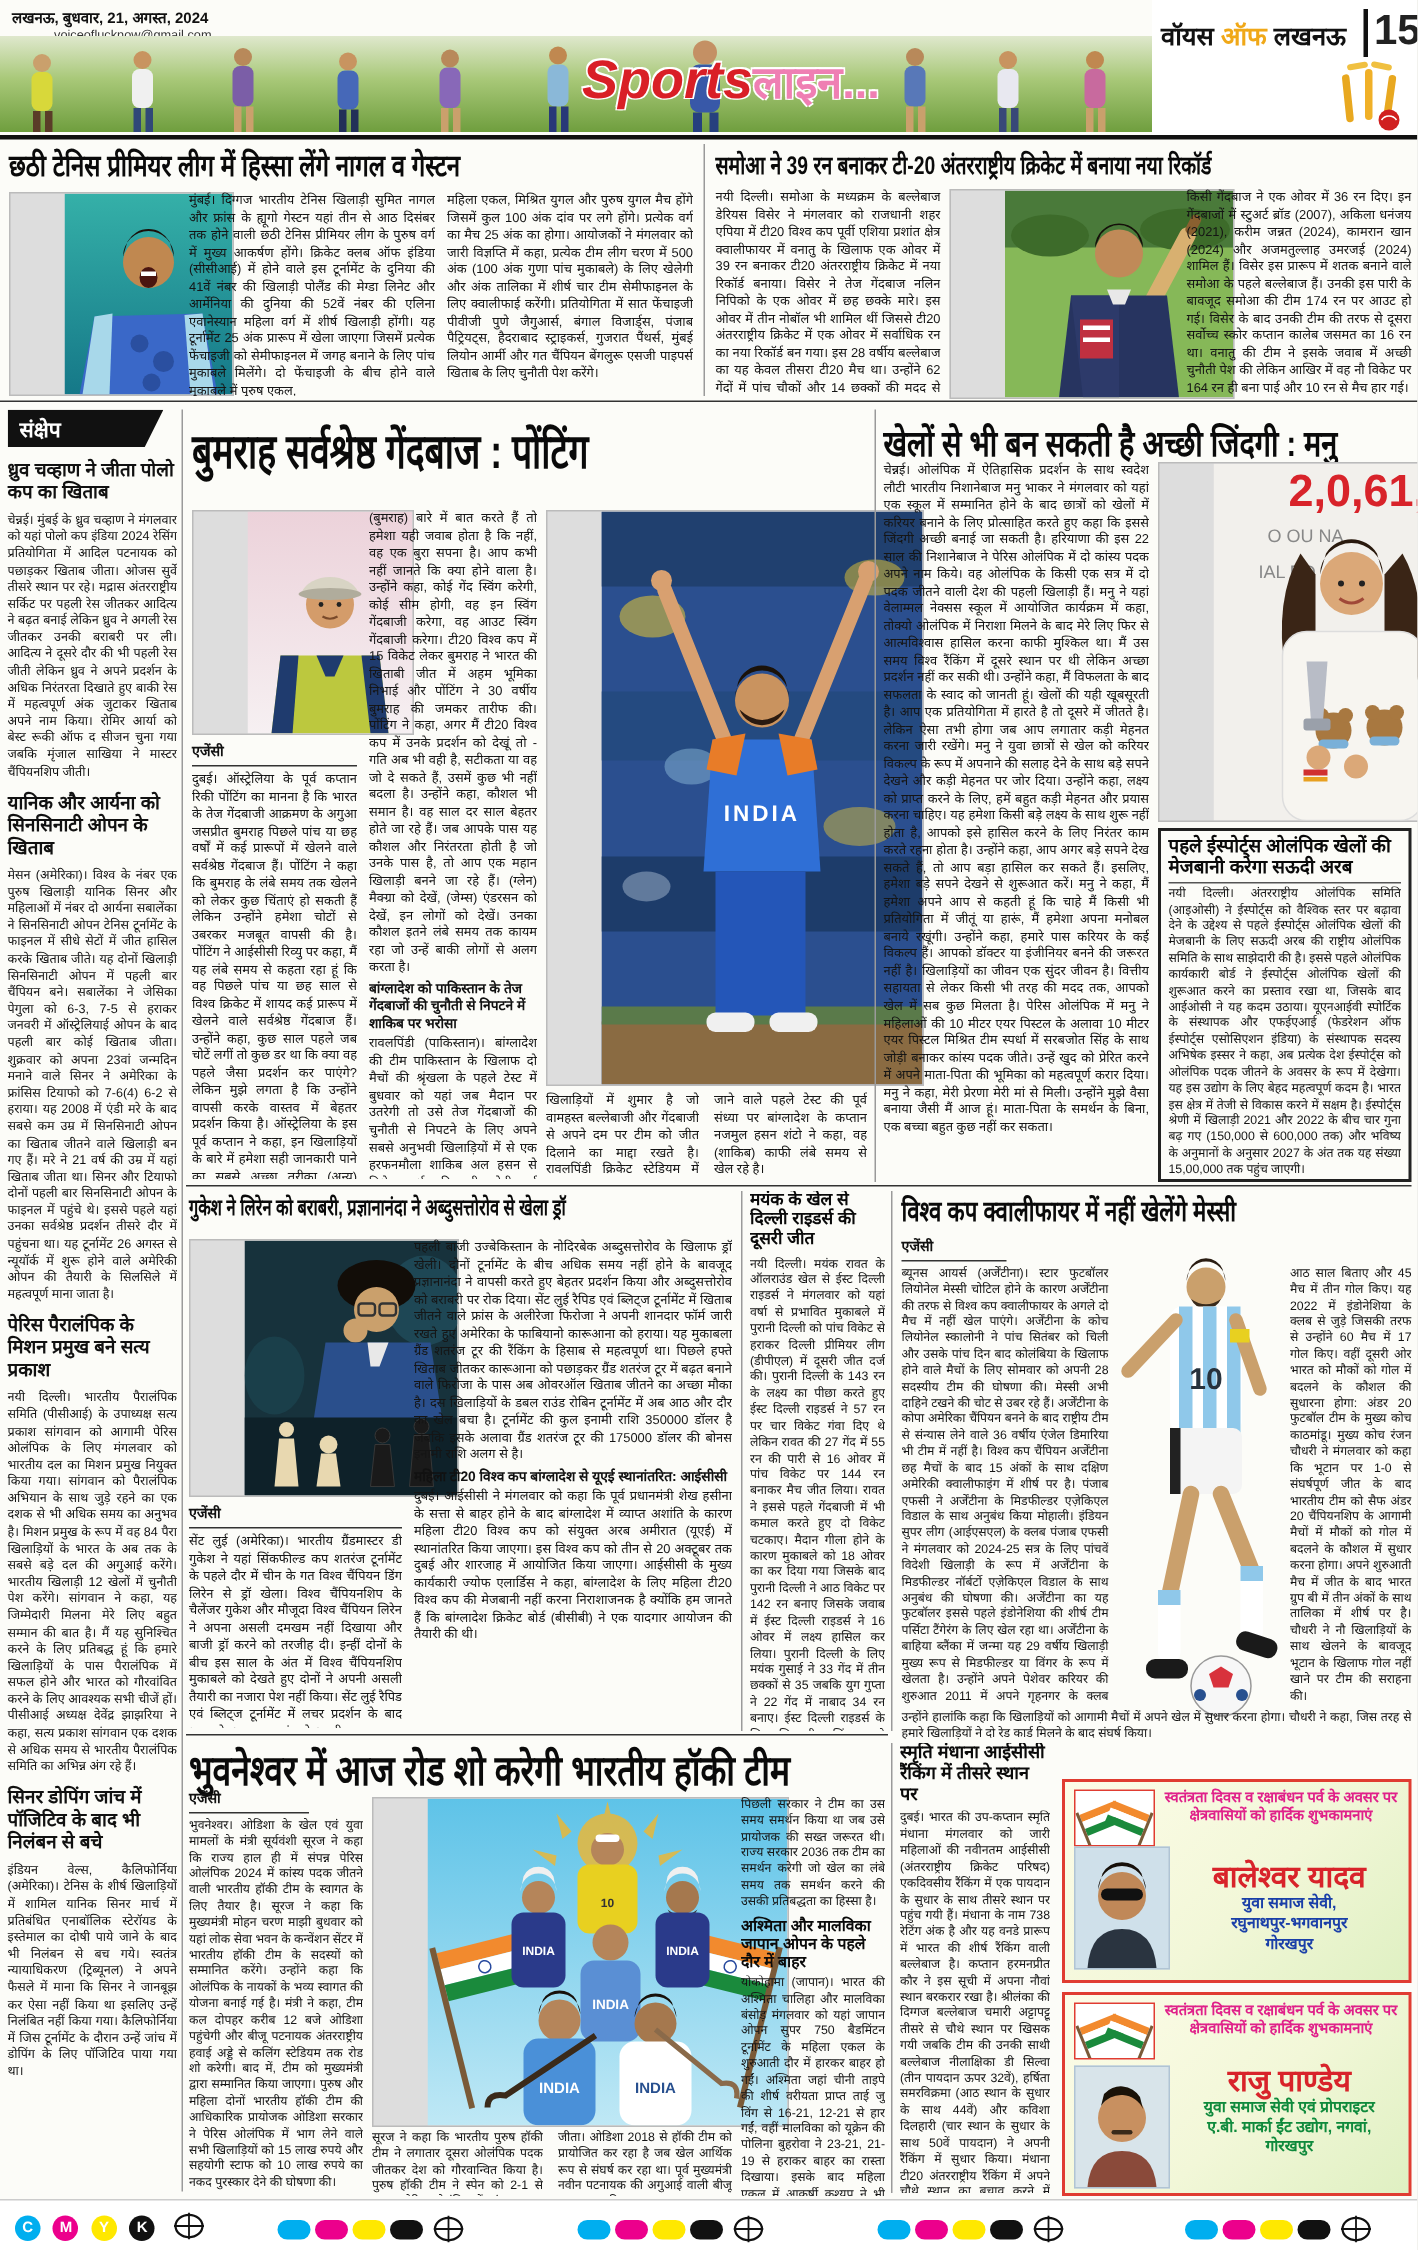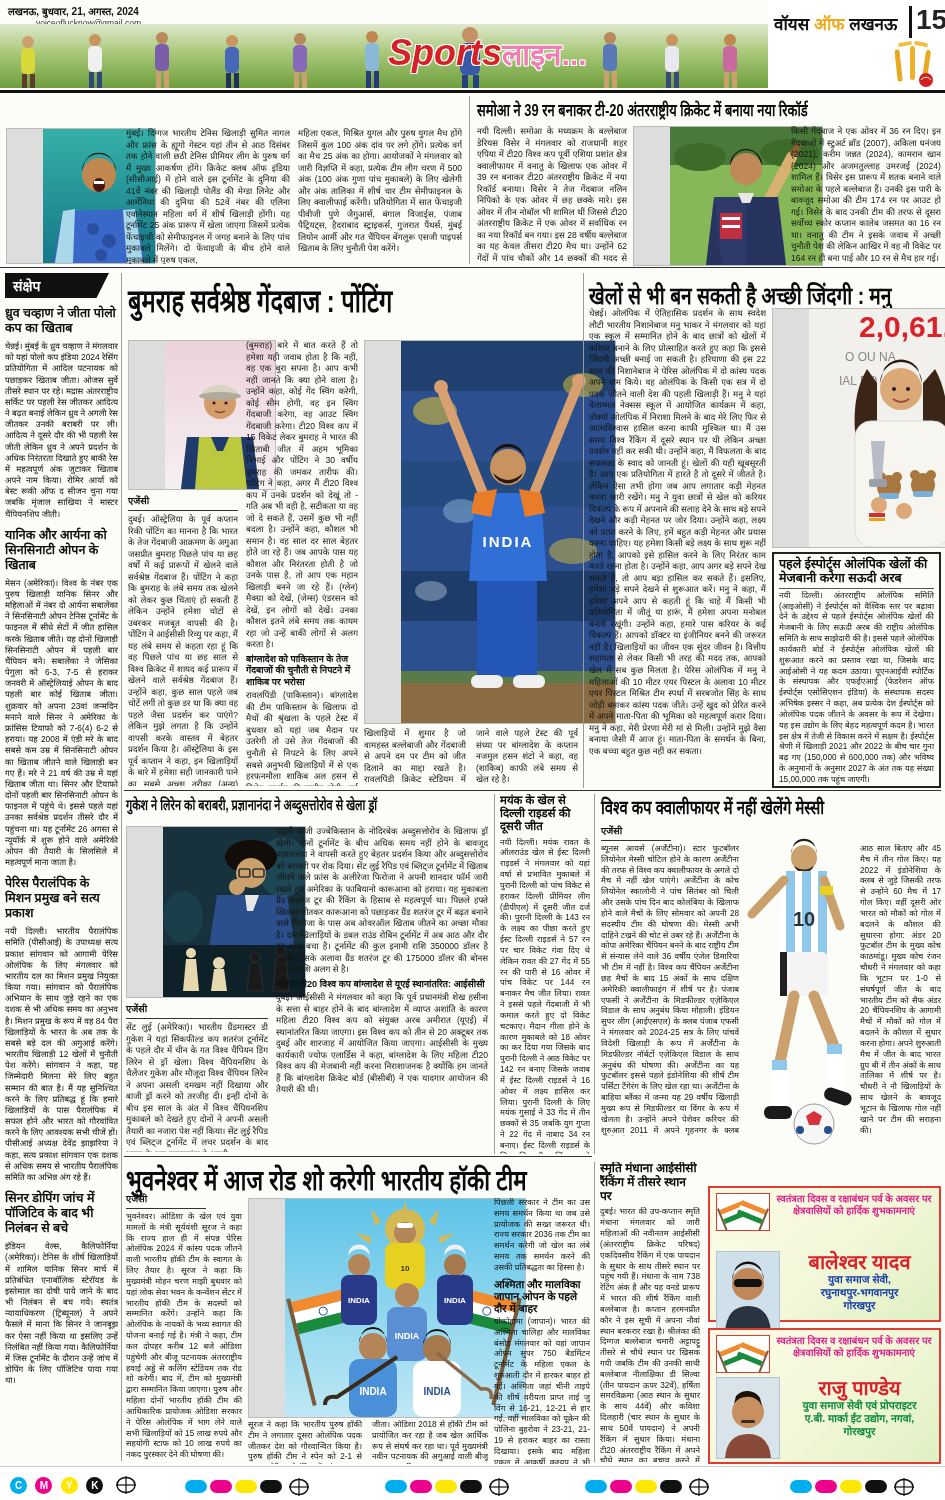--- a/index.html
+++ b/index.html
@@ -136,20 +136,21 @@
         </g>
       <rect x="12" y="2" width="14" height="4" rx="2" fill="#f0c040" transform="rotate(-10 19 4)"></rect>
       <rect x="28" y="2" width="14" height="4" rx="2" fill="#f0c040" transform="rotate(12 35 4)"></rect>
       <circle cx="40" cy="40" r="7" fill="#d02020"></circle>
         <path d="M35 40 a6 6 0 0 1 10 0" stroke="#fff" stroke-width="1" fill="none"></path>
     </svg>
   </div>
 
   <div class="hr" style="left:0;top:90px;width:945px;height:3px;background:#111;"></div>
 
+  <div class="abs hl" style="left:6px;top:96px;font-size:20px;"><span style="transform:scaleX(0.8);">छठी टेनिस प्रीमियर लीग में हिस्सा लेंगे नागल व गेस्टन</span></div>
   <div class="photo" style="left:6px;top:128px;width:112px;height:134px;">
     <svg width="112" height="134" viewBox="0 0 112 134">
       <defs>
           <linearGradient id="tbg" x1="0" y1="0" x2="0" y2="1">
             <stop offset="0" stop-color="#35b0a8"></stop>
             <stop offset="1" stop-color="#157888"></stop>
           </linearGradient>
         </defs>
       <rect width="112" height="134" fill="url(#tbg)"></rect>
       <circle cx="56" cy="46" r="17" fill="#c08850"></circle>
@@ -393,20 +394,21 @@
         <rect x="85" y="210" width="15" height="10" fill="#8fc8ea"></rect>
       <rect x="22" y="272" width="28" height="13" rx="6" fill="#1a1a1a"></rect>
         <rect x="82" y="256" width="28" height="13" rx="6" fill="#1a1a1a" transform="rotate(18 96 262)"></rect>
       <circle cx="72" cy="290" r="20" fill="#f7f7f7" stroke="#999"></circle>
       <path d="M64 282 l8 -5 8 5 -3 9 h-10 z" fill="#d8323c"></path>
         <circle cx="58" cy="296" r="4" fill="#28508f"></circle>
         <circle cx="86" cy="296" r="4" fill="#28508f"></circle>
     </svg>
   </div>
   <div class="abs body-sm" style="left:860px;top:844px;width:81px;height:292px;">आठ साल बिताए और 45 मैच में तीन गोल किए। यह 2022 में इंडोनेशिया के क्लब से जुड़े जिसकी तरफ से उन्होंने 60 मैच में 17 गोल किए। वहीं दूसरी ओर भारत को मौकों को गोल में बदलने के कौशल की सुधारना होगा: अंडर 20 फुटबॉल टीम के मुख्य कोच काठमांडू। मुख्य कोच रंजन चौधरी ने मंगलवार को कहा कि भूटान पर 1-0 से संघर्षपूर्ण जीत के बाद भारतीय टीम को सैफ अंडर 20 चैंपियनशिप के आगामी मैचों में मौकों को गोल में बदलने के कौशल में सुधार करना होगा। अपने शुरुआती मैच में जीत के बाद भारत ग्रुप बी में तीन अंकों के साथ तालिका में शीर्ष पर है। चौधरी ने नौ खिलाड़ियों के साथ खेलने के बावजूद भूटान के खिलाफ गोल नहीं खाने पर टीम की सराहना की।</div>
+  <div class="abs body-sm" style="left:601px;top:1140px;width:340px;height:44px;">उन्होंने हालांकि कहा कि खिलाड़ियों को आगामी मैचों में अपने खेल में सुधार करना होगा। चौधरी ने कहा, जिस तरह से हमारे खिलाड़ियों ने दो रेड कार्ड मिलने के बाद संघर्ष किया।</div>
 
   <div class="hr" style="left:124px;top:1156px;width:468px;background:#333;"></div>
 
   <div class="abs hl" style="left:126px;top:1160px;font-size:28px;"><span style="transform:scaleX(0.8);">भुवनेश्वर में आज रोड शो करेगी भारतीय हॉकी टीम</span></div>
   <div class="abs byline" style="left:126px;top:1192px;width:80px;">एजेंसी</div>
   <div class="abs body-sm" style="left:126px;top:1212px;width:116px;height:250px;">भुवनेश्वर। ओडिशा के खेल एवं युवा मामलों के मंत्री सूर्यवंशी सूरज ने कहा कि राज्य हाल ही में संपन्न पेरिस ओलंपिक 2024 में कांस्य पदक जीतने वाली भारतीय हॉकी टीम के स्वागत के लिए तैयार है। सूरज ने कहा कि मुख्यमंत्री मोहन चरण माझी बुधवार को यहां लोक सेवा भवन के कन्वेंशन सेंटर में भारतीय हॉकी टीम के सदस्यों को सम्मानित करेंगे। उन्होंने कहा कि ओलंपिक के नायकों के भव्य स्वागत की योजना बनाई गई है। मंत्री ने कहा, टीम कल दोपहर करीब 12 बजे ओडिशा पहुंचेगी और बीजू पटनायक अंतरराष्ट्रीय हवाई अड्डे से कलिंग स्टेडियम तक रोड शो करेगी। बाद में, टीम को मुख्यमंत्री द्वारा सम्मानित किया जाएगा। पुरुष और महिला दोनों भारतीय हॉकी टीम की आधिकारिक प्रायोजक ओडिशा सरकार ने पेरिस ओलंपिक में भाग लेने वाले सभी खिलाड़ियों को 15 लाख रुपये और सहयोगी स्टाफ को 10 लाख रुपये का नकद पुरस्कार देने की घोषणा की।</div>
 
   <div class="photo" style="left:248px;top:1198px;width:240px;height:218px;">
     <svg width="240" height="218" viewBox="0 0 240 218">
       <defs>
@@ -505,21 +507,21 @@
           </g>
         <g transform="rotate(22 26 26)">
             <rect x="18" y="8" width="26" height="5" fill="#f28a2e"></rect>
             <rect x="18" y="13" width="26" height="5" fill="#fff"></rect>
             <rect x="18" y="18" width="26" height="5" fill="#1a8a3c"></rect>
             <rect x="44" y="6" width="2" height="26" fill="#7a5a38"></rect>
           </g>
       </svg>
       <div class="greet">स्वतंत्रता दिवस व रक्षाबंधन पर्व के अवसर पर क्षेत्रवासियों को हार्दिक शुभकामनाएं</div>
     </div>
-    <div style="display:flex;gap:6px;margin-top:20px;">
+    <div style="display:flex;gap:6px;margin-top:0;align-items:center;">
       <svg width="62" height="80" style="background:#cfe0ea;border:1px solid #b0c4d4;flex:0 0 auto;">
         <circle cx="31" cy="32" r="16" fill="#c08858"></circle>
           <path d="M15 28 a16 16 0 0 1 32 0 l-3 -11 a15 15 0 0 0 -26 0 z" fill="#17100a"></path>
         <rect x="17" y="27" width="28" height="8" rx="4" fill="#111"></rect>
         <path d="M8 80 q2 -26 23 -26 q21 0 23 26 z" fill="#2a3440"></path>
       </svg>
       <div style="flex:1;">
         <div class="name">बालेश्वर यादव</div>
         <div class="l1 ad1-c">युवा समाज सेवी,</div>
         <div class="l1 ad1-c">रघुनाथपुर-भगवानपुर</div>

